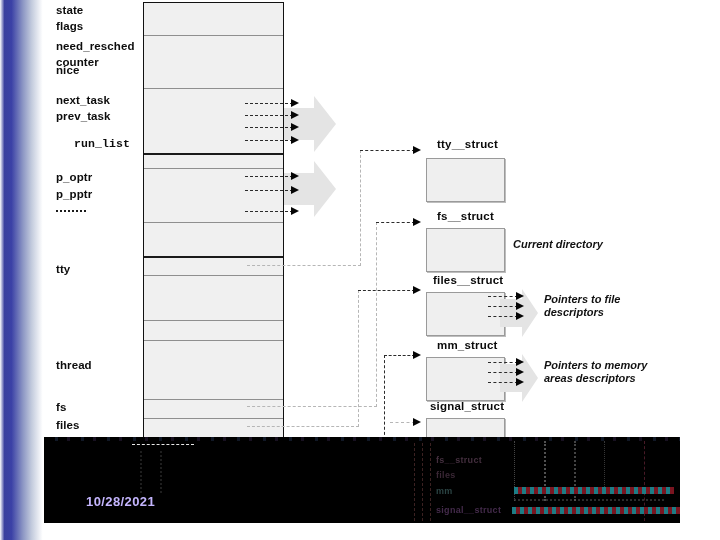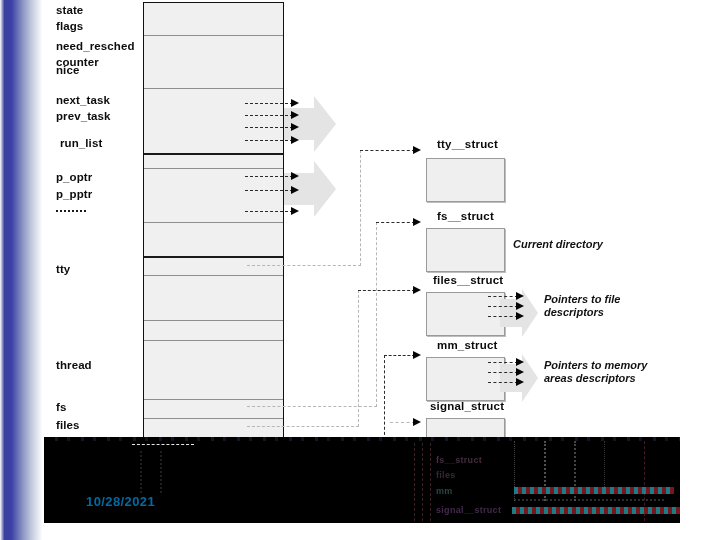--- a/index.html
+++ b/index.html
@@ -75,21 +75,21 @@
     border-top:2.5px dotted #1b1b1b;
   }
 
   
   #footer-band{
     position:absolute;left:44px;top:437px;width:636px;height:86px;
     background:#000;overflow:hidden;
   }
   #footer-date{
     position:absolute;left:42px;top:57px;font-size:13px;font-weight:700;
-    color:#0369a1;letter-spacing:.4px;white-space:nowrap;
+    color:#c4b5fd;letter-spacing:.4px;white-space:nowrap;
   }
   #footer-title{
     position:absolute;left:214px;top:55px;font-size:14px;font-weight:700;
     color:#b2179f;letter-spacing:.6px;white-space:nowrap;
   }
   
   .glitch-txt{
     position:absolute;font-size:9px;font-weight:700;white-space:nowrap;
     color:#3a2333;opacity:.92;letter-spacing:.3px;
   }
@@ -119,21 +119,21 @@
 
   <div id="edge-strip"></div>
 
   <div class="field-label" style="left:56px;top:4px;">state</div>
   <div class="field-label" style="left:56px;top:20px;">flags</div>
   <div class="field-label" style="left:56px;top:40px;">need_resched</div>
   <div class="field-label" style="left:56px;top:56px;">counter</div>
   <div class="field-label" style="left:56px;top:64px;">nice</div>
   <div class="field-label" style="left:56px;top:94px;">next_task</div>
   <div class="field-label" style="left:56px;top:110px;">prev_task</div>
-  <div class="field-label" style="left:60px;top:137px;">run_list</div>
+  <div class="field-label" style="left:74px;top:137px;font-family:Liberation Mono, monospace;">run_list</div>
   <div class="field-label" style="left:56px;top:171px;">p_optr</div>
   <div class="field-label" style="left:56px;top:188px;">p_pptr</div>
   <div id="ellipsis-glyph"></div>
   <div class="field-label" style="left:56px;top:263px;">tty</div>
   <div class="field-label" style="left:56px;top:359px;">thread</div>
   <div class="field-label" style="left:56px;top:401px;">fs</div>
   <div class="field-label" style="left:56px;top:419px;">files</div>
 
   <div id="task-struct">
     <div class="seam" style="top:32px;"></div>

